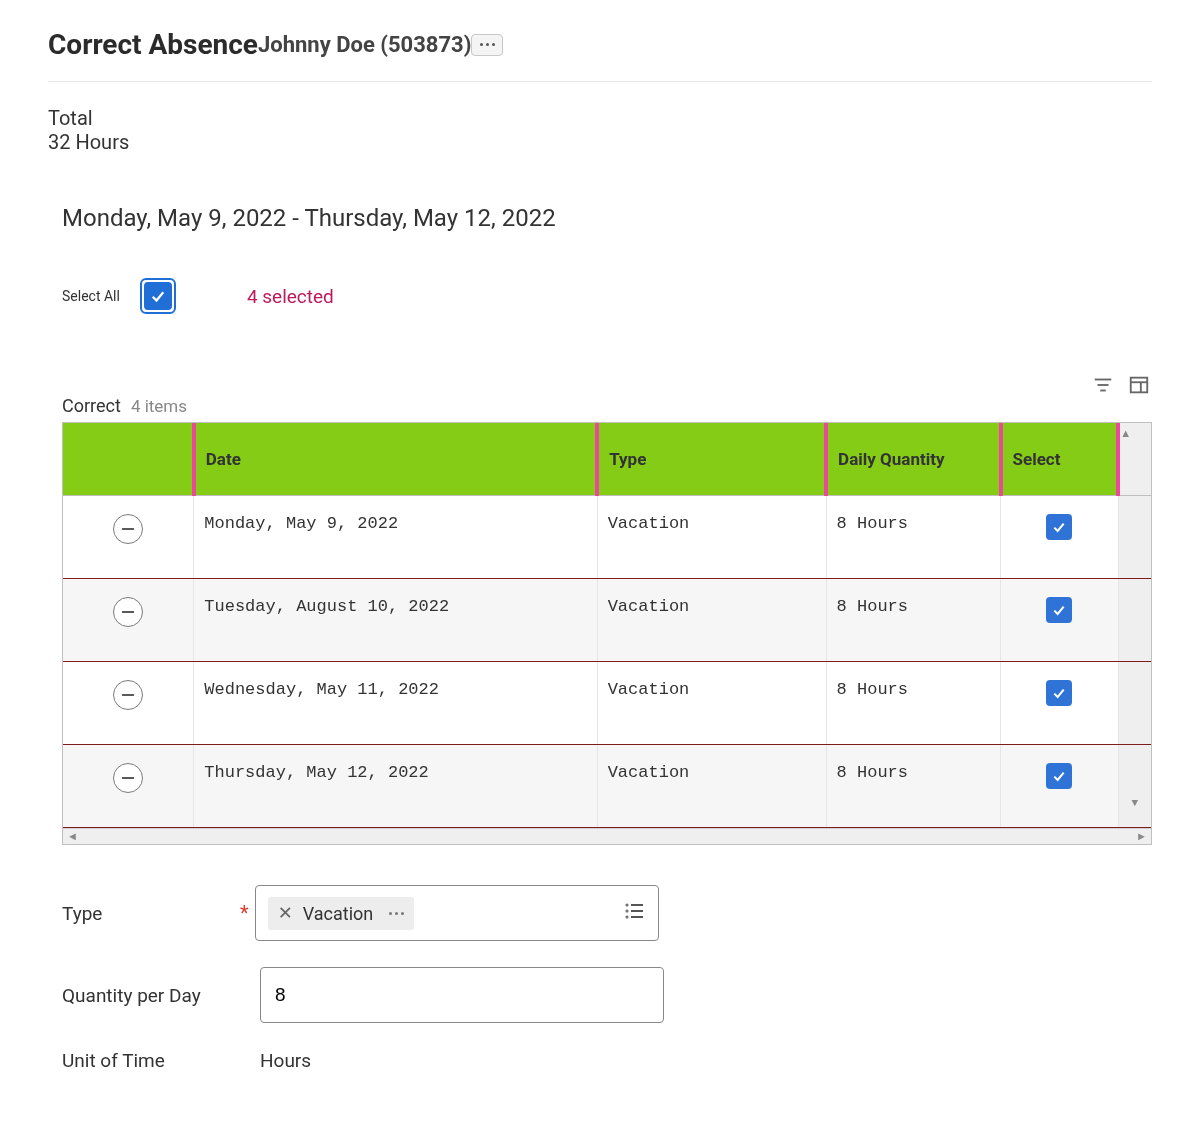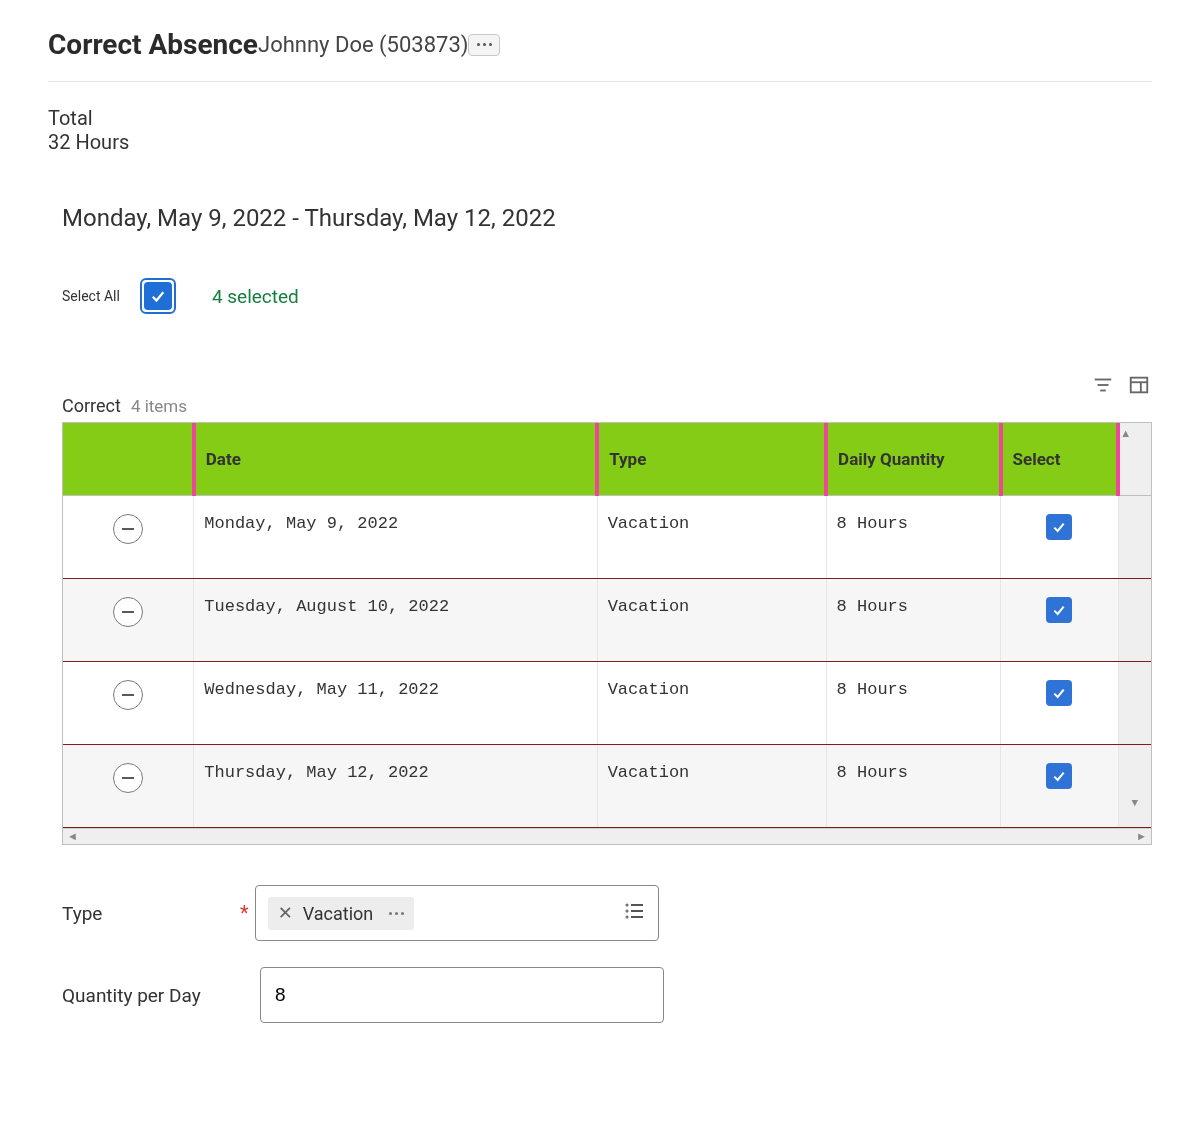--- a/index.html
+++ b/index.html
@@ -20,21 +20,21 @@
     border-bottom: 1px solid #e6e6e6;
     margin-bottom: 24px;
   }
   .page-title {
     font-size: 28px;
     font-weight: 700;
     color: #2b2b2b;
   }
   .subject {
     font-size: 22px;
-    font-weight: 400;
+    font-weight: 700;
     color: #444;
   }
   .ellipsis-btn {
     display: inline-flex;
     align-items: center;
     justify-content: center;
     width: 32px;
     height: 22px;
     border: 1px solid #c8c8c8;
     border-radius: 4px;
@@ -58,21 +58,21 @@
   .section-indent { padding-left: 14px; }
   .date-range { font-size: 24px; color:#333; margin-bottom: 46px; }
 
   .select-all-row {
     display: flex;
     align-items: center;
     gap: 20px;
     margin-bottom: 40px;
   }
   .select-all-label { font-size: 14px; color:#333; }
-  .selected-count { font-size: 19px; color:#15803d; margin-left: 16px; }
+  .selected-count { font-size: 19px; color:#be185d; margin-left: 51px; }
 
   .chk {
     position: relative;
     width: 32px; height: 32px;
     border: 3px solid #1f6fd6;
     border-radius: 6px;
     background: #1f6fd6;
     display:inline-flex; align-items:center; justify-content:center;
     cursor: pointer;
   }
@@ -367,16 +367,21 @@
       </div>
 
       <div class="form-row">
         <span class="form-label">Quantity per Day</span>
         <span style="width:20px"></span>
         <div class="text-input">
           <input type="text" value="8" style="">
         </div>
       </div>
 
+      <div class="form-row">
+        <span class="form-label">Unit of Time</span>
+        <span style="width:20px"></span>
+        <span class="static-value">Hours</span>
+      </div>
     </div>
 
   </div>
 </div>
 
 </body></html>

